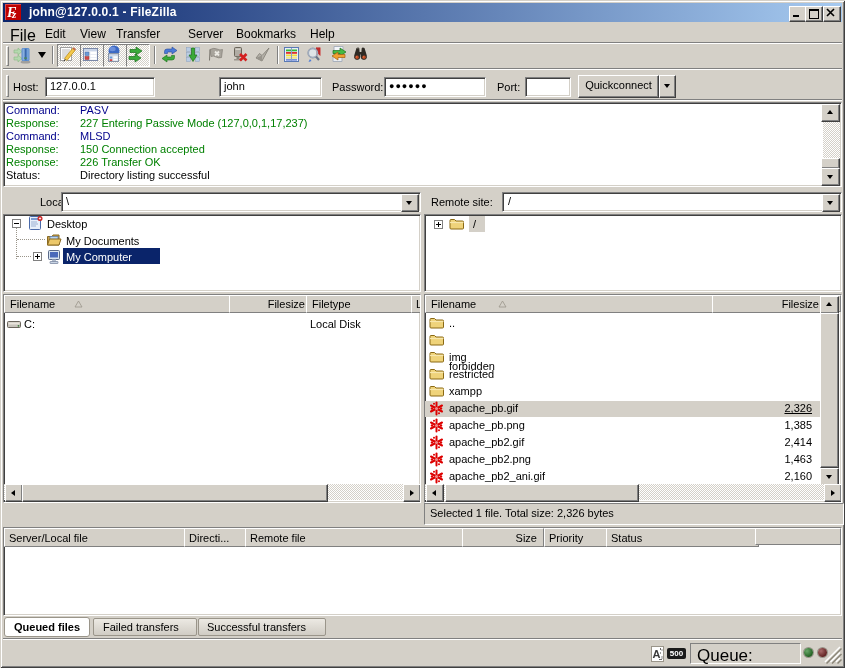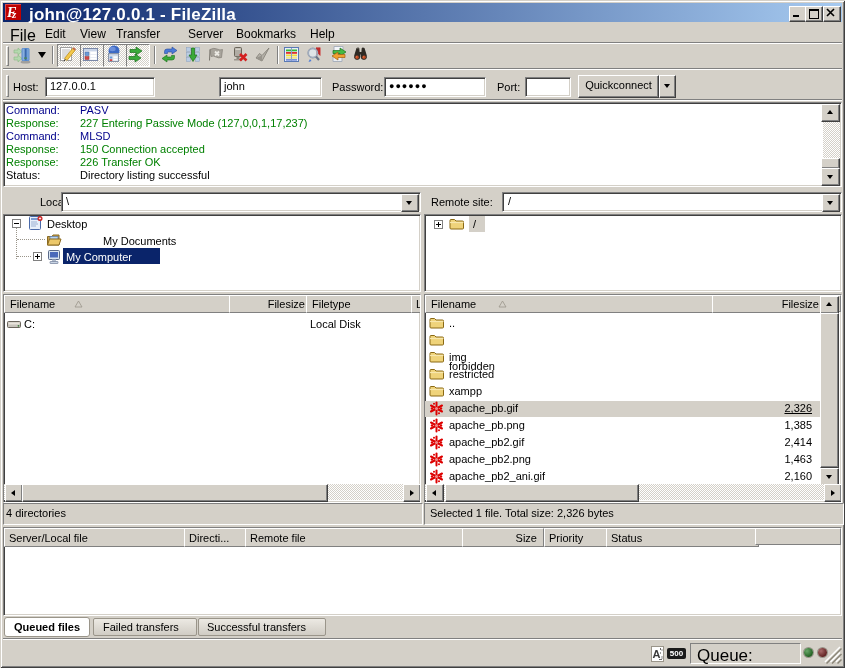--- a/index.html
+++ b/index.html
@@ -30,21 +30,21 @@
 
 <div class="abs" style="left:3px;top:3px;width:839px;height:19px;
      background:linear-gradient(90deg,#0a246a,#a6caf0);"></div>
 <svg class="abs" style="left:5px;top:4px" width="16" height="16">
   <rect x="0" y="0" width="16" height="16" fill="#bf0000"></rect>
   <rect x="0" y="0" width="16" height="1" fill="#d94a4a"></rect>
   <rect x="0" y="0" width="1" height="16" fill="#d94a4a"></rect>
   <text x="2" y="13" font-family="Liberation Serif,serif" font-style="italic" font-weight="bold" font-size="14" fill="#fff">F</text>
   <text x="7" y="14" font-family="Liberation Serif,serif" font-style="italic" font-weight="bold" font-size="11" fill="#fff">z</text>
 </svg>
-<div class="abs" style="left:29px;top:5px;font-size:17px;letter-spacing:0.2px;font-weight:bold;color:#fff;text-align:center;">john@127.0.0.1 - FileZilla</div>
+<div class="abs" style="left:29px;top:5px;font-size:12px;letter-spacing:0.2px;font-weight:bold;color:#fff;text-align:center;">john@127.0.0.1 - FileZilla</div>
 
 <div class="abs r2" style="left:789px;top:6px;width:16px;height:14px;">
   <div class="abs" style="left:3px;top:8px;width:6px;height:2px;background:#000;"></div>
 </div>
 <div class="abs r2" style="left:805px;top:6px;width:16px;height:14px;">
   <div class="abs" style="left:3px;top:2px;width:8px;height:7px;border:1px solid #000;border-top:2px solid #000;"></div>
 </div>
 <div class="abs r2" style="left:823px;top:6px;width:16px;height:14px;">
   <svg width="14" height="12">
         <path d="M3 2 L10 9 M10 2 L3 9" stroke="#000" stroke-width="1.6"></path>
@@ -278,21 +278,21 @@
     <circle cx="12" cy="3.5" r="2.5" fill="#cc2222"></circle>
     <path d="M10.8 3.5 L13.2 3.5 M12 2.3 L12 4.7" stroke="#fff" stroke-width="0.8"></path>
   </svg>
   <div class="abs" style="left:43px;top:3px;">Desktop</div>
 
   <svg class="abs" style="left:42px;top:17px" width="16" height="16">
     <path d="M1.5 4.5 L1.5 13 L13 13 L13 3 L7 3 L6 4.5 Z" fill="#c8a04a" stroke="#8a6a20"></path>
     <rect x="4" y="4.5" width="8" height="6" fill="#b8d4f0" stroke="#5a7aaa" stroke-width="0.7"></rect>
     <path d="M1.5 13 L3.5 7 L15 7 L13 13 Z" fill="#ecc86a" stroke="#8a6a20"></path>
   </svg>
-  <div class="abs" style="left:62px;top:20px;margin-left:37px;">My Documents</div>
+  <div class="abs" style="left:62px;top:20px;">My Documents</div>
 
   <svg class="abs" style="left:42px;top:34px" width="16" height="16">
     <rect x="2.5" y="1.5" width="11" height="9" rx="1" fill="#d8e4f0" stroke="#5a6a8a"></rect>
     <rect x="4" y="3" width="8" height="5.5" fill="#4a6aba"></rect>
     <rect x="6" y="10.5" width="4" height="2" fill="#b0bccc"></rect>
     <rect x="4" y="12.5" width="8" height="2" rx="0.5" fill="#c8d4e4" stroke="#5a6a8a" stroke-width="0.6"></rect>
   </svg>
   <div class="abs" style="left:59px;top:33px;width:97px;height:16px;background:#0a246a;"></div>
   <div class="abs" style="left:62px;top:36px;color:#fff;">My Computer</div>
 </div>
@@ -466,23 +466,20 @@
   <div class="abs dither" style="left:0px;top:189px;width:416px;height:16px;"></div>
   <div class="abs r2" style="left:1px;top:189px;width:16px;height:16px;">
         <div class="abs tri-l" style="left:5px;top:5px;"></div>
       </div>
   <div class="abs r2" style="left:20px;top:189px;width:192px;height:16px;"></div>
   <div class="abs r2" style="left:399px;top:189px;width:16px;height:16px;">
         <div class="abs tri-r" style="left:6px;top:5px;"></div>
       </div>
 </div>
 
-<div class="abs sk1" style="left:3px;top:503px;width:418px;height:20px;">
-  <div class="abs" style="left:2px;top:3px;">4 directories</div>
-</div>
 <div class="abs sk1" style="left:424px;top:503px;width:418px;height:20px;">
   <div class="abs" style="left:5px;top:3px;">Selected 1 file. Total size: 2,326 bytes</div>
 </div>
 
 <div class="abs s2" style="left:3px;top:527px;width:837px;height:87px;overflow:hidden;">
   <div class="abs r1 hdrtxt" style="left:0px;top:0px;width:178px;height:15px;padding:2px 0 0 4px;">Server/Local file</div>
   <div class="abs r1 hdrtxt" style="left:180px;top:0px;width:59px;height:15px;padding:2px 0 0 4px;">Directi...</div>
   <div class="abs r1 hdrtxt" style="left:241px;top:0px;width:215px;height:15px;padding:2px 0 0 4px;">Remote file</div>
   <div class="abs r1 hdrtxt" style="left:458px;top:0px;width:74px;height:15px;padding:2px 6px 0 0;text-align:right;">Size</div>
   <div class="abs r1 hdrtxt" style="left:540px;top:0px;width:58px;height:15px;padding:2px 0 0 4px;">Priority</div>

